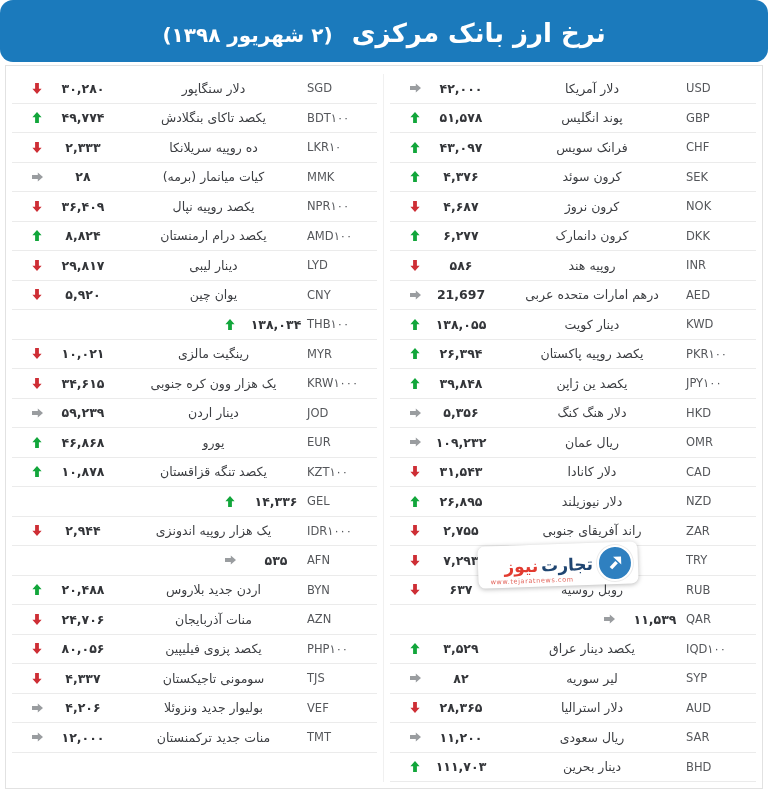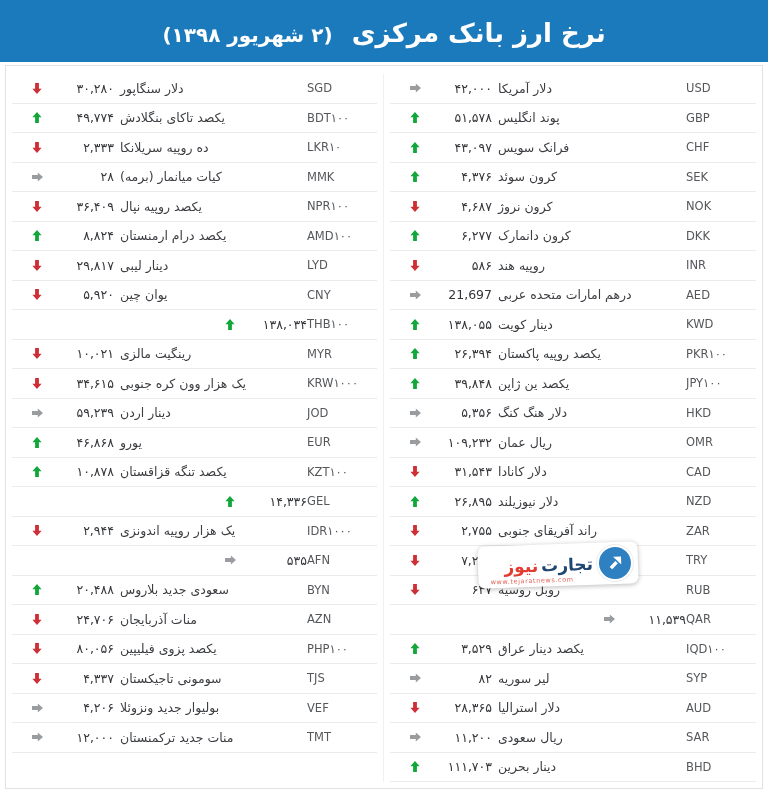--- a/index.html
+++ b/index.html
@@ -5,21 +5,21 @@
   * { box-sizing: border-box; margin: 0; padding: 0; }
   html, body { background: #ffffff; }
   body {
     width: 768px; height: 793px; overflow: hidden; position: relative;
     font-family: "DejaVu Sans", sans-serif;
     direction: rtl;
   }
   
   .titlebar {
     height: 62px; background: #1b7abc;
-    display: flex; align-items: center; justify-content: center;
+    display: flex; align-items: center; justify-content: center; border-radius: 13px;
   }
   .title { color: #ffffff; font-weight: 700; white-space: nowrap; }
   .t-main { font-size: 26px; letter-spacing: 0; }
   .t-date { font-size: 20px; margin-right: 8px; }
   
   .table {
     margin: 3px 5px; border: 1px solid #e2e2e2; background: #fff;
     padding: 8px 0 6px; display: flex; direction: rtl;
     height: 724px;
   }
@@ -29,25 +29,25 @@
     display: flex; direction: rtl; align-items: center;
     height: 29.5px; margin: 0 6px; padding: 0 10px;
     border-bottom: 1px solid #ebebeb;
   }
   .code {
     width: 60px; font-size: 11.5px; color: #55575b;
     direction: ltr; text-align: left; white-space: nowrap;
   }
   .name {
     flex: 1; font-size: 12.5px; color: #3c3e42;
-    text-align: left; padding-left: 6px; white-space: nowrap; overflow: hidden;
+    text-align: center; padding-left: 6px; white-space: nowrap; overflow: hidden;
   }
   .value {
     width: 62px; font-size: 12.5px; color: #333539;
-    direction: ltr; text-align: right; white-space: nowrap;
+    direction: ltr; text-align: center; white-space: nowrap; font-weight: bold;
   }
   .trend { width: 30px; display: flex; justify-content: center; align-items: center; }
   .trend svg { display: block; }
   .t-up { color: #12a63b; }
   .t-down { color: #ce2e35; }
   .t-steady { color: #9a9da0; }
   
   .watermark {
     position: absolute; left: 478px; top: 544px; width: 160px; height: 42px;
     background: #ffffff; border-radius: 7px;
@@ -485,21 +485,21 @@
     <span class="code">AFN</span>
     <span class="value">۵۳۵</span>
     <span class="trend t-steady">
           <svg width="11" height="10" viewBox="0 0 11 10">
             <path fill="currentColor" d="M11 5 L5.8 9.6 V6.9 H0 V3.1 H5.8 V0.4 Z"></path>
           </svg>
         </span>
   </div>
       <div class="row">
     <span class="code">BYN</span>
-    <span class="name">سعودی جدید بلاروس</span>
+    <span class="name">اردن جدید بلاروس</span>
     <span class="value">۲۰,۴۸۸</span>
     <span class="trend t-up">
           <svg width="10" height="11" viewBox="0 0 10 11">
             <path fill="currentColor" d="M5 0 L9.6 5.2 H6.9 V11 H3.1 V5.2 H0.4 Z"></path>
           </svg>
         </span>
   </div>
       <div class="row">
     <span class="code">AZN</span>
     <span class="name">منات آذربایجان</span>

